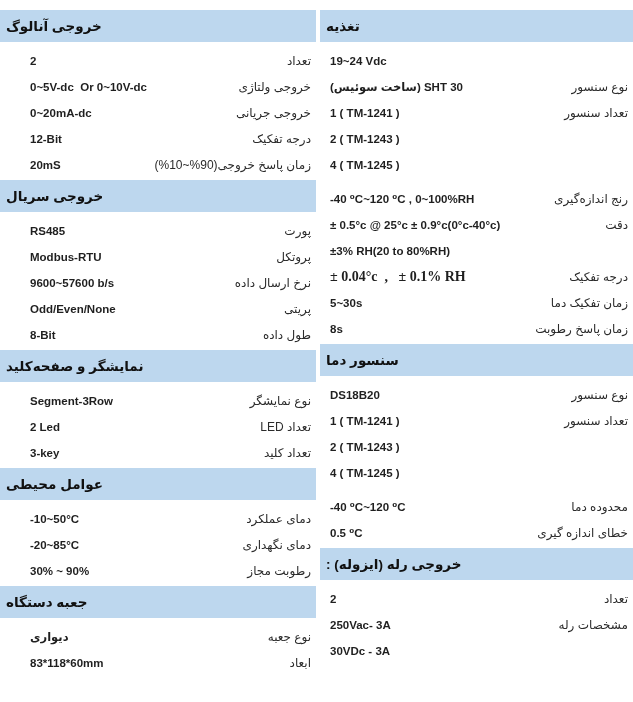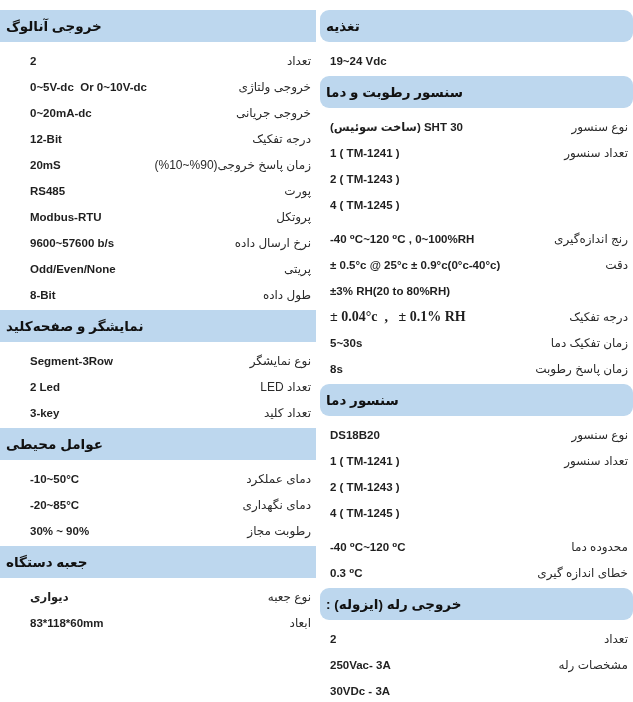--- a/index.html
+++ b/index.html
@@ -26,21 +26,21 @@
   .col-right{width:317px;}
   .section-header{
     height:32px;
     background:var(--header-bg);
     color:var(--header-text);
     display:flex;align-items:center;justify-content:flex-end;
     padding:0 6px;
     font-weight:bold;font-size:13.5px;
     margin:2px 0 6px 0;
   }
-  .col-right .section-header{margin-left:4px;border-radius:9px;}
+  .col-right .section-header{margin-left:4px;}
   .row{display:flex;align-items:flex-start;}
   .row.gap-after{margin-bottom:8px;}
   .value{flex:1 1 auto;min-width:0;}
   .col-left  .value{padding-left:30px;}
   .col-right .value{padding-left:14px;}
   .vline{
     line-height:26px;min-height:26px;
     font-weight:bold;font-size:11.5px;
     white-space:pre-wrap;
     text-align:left;
@@ -89,20 +89,21 @@
           <div class="label" dir="rtl">درجه تفکیک</div>
         </div>
         <div class="row">
           <div class="value">
             <div class="vline" dir="ltr">20mS</div>
           </div>
           <div class="label" dir="rtl">زمان پاسخ خروجی(90%~10%)</div>
         </div>
       </section>
       <section>
+        <div class="section-header" dir="rtl">خروجی سریال</div>
         <div class="row">
           <div class="value">
             <div class="vline" dir="ltr">RS485</div>
           </div>
           <div class="label" dir="rtl">پورت</div>
         </div>
         <div class="row">
           <div class="value">
             <div class="vline" dir="ltr">Modbus-RTU</div>
           </div>
@@ -189,21 +190,20 @@
       <section>
         <div class="section-header" dir="rtl">تغذیه</div>
         <div class="row">
           <div class="value">
             <div class="vline" dir="ltr">19~24 Vdc</div>
           </div>
           <div class="label" dir="rtl"></div>
         </div>
       </section>
       <section>
-        <div class="section-header" dir="rtl">سنسور رطوبت و دما</div>
         <div class="row">
           <div class="value">
             <div class="vline" dir="rtl">SHT 30 (ساخت سوئیس)</div>
           </div>
           <div class="label" dir="rtl">نوع سنسور</div>
         </div>
         <div class="row gap-after">
           <div class="value">
             <div class="vline" dir="ltr">1 ( TM-1241 )</div>
             <div class="vline" dir="ltr">2 ( TM-1243 )</div>
@@ -260,21 +260,21 @@
           <div class="label" dir="rtl">تعداد سنسور</div>
         </div>
         <div class="row">
           <div class="value">
             <div class="vline" dir="ltr">-40 ⁰C~120 ⁰C</div>
           </div>
           <div class="label" dir="rtl">محدوده دما</div>
         </div>
         <div class="row">
           <div class="value">
-            <div class="vline" dir="ltr">0.3 ⁰C</div>
+            <div class="vline" dir="ltr">0.5 ⁰C</div>
           </div>
           <div class="label" dir="rtl">خطای اندازه گیری</div>
         </div>
       </section>
       <section>
         <div class="section-header" dir="rtl">خروجی رله (ایزوله) :</div>
         <div class="row">
           <div class="value">
             <div class="vline" dir="ltr">2</div>
           </div>

